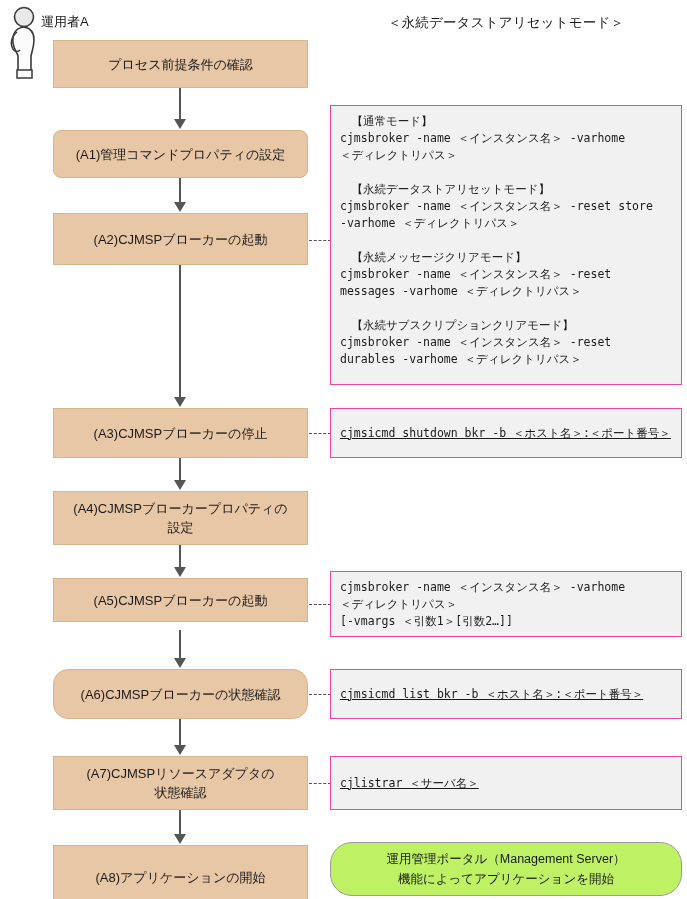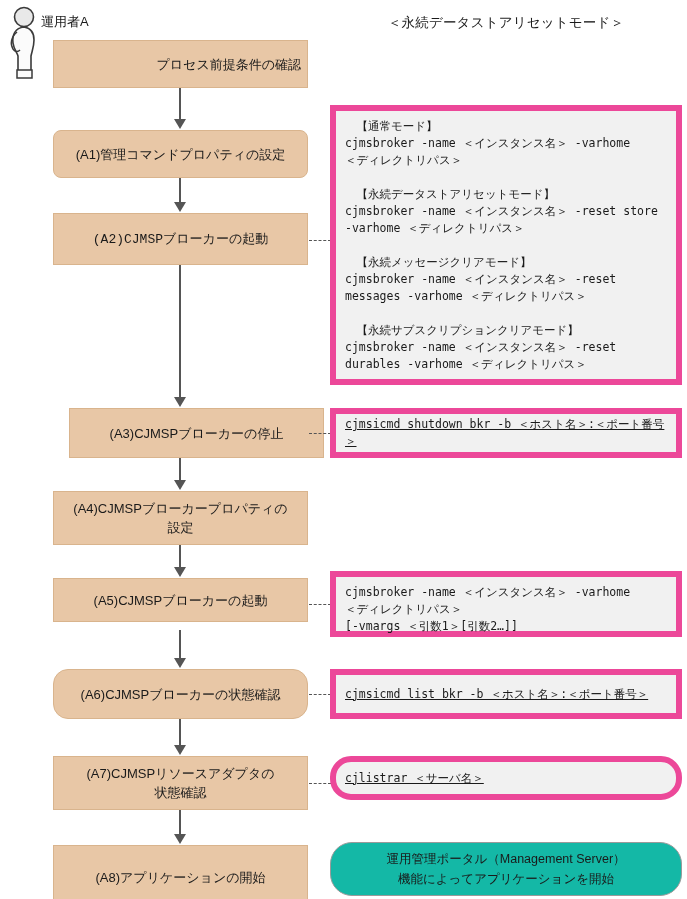--- a/index.html
+++ b/index.html
@@ -63,36 +63,36 @@
     padding: 2px 6px;
   }
   .proc-box .ptext { display: block; }
 
   
   .cmd-box {
     position: absolute;
     left: 330px;
     width: 352px;
     background: #f1f1f1;
-    border: 6px solid #ec4899;
+    border: 1px solid #ec4899;
     box-sizing: border-box;
     font-family: "DejaVu Sans Mono", "Liberation Mono", monospace;
     font-size: 11.5px;
     line-height: 17px;
     white-space: pre-wrap;
     padding: 7px 9px;
     color: #1a1a1a;
   }
   .cmd-box.middle {
     display: flex;
     align-items: center;
     text-decoration: underline;
   }
   .cmd-box.rounded {
-    background: #14b8a6;
+    background: #bef264;
     border: 1px solid #9a9a9a;
     border-radius: 22px;
     font-family: "Liberation Sans", "DejaVu Sans", sans-serif;
     font-size: 12.5px;
     line-height: 20px;
     text-align: center;
     justify-content: center;
     display: flex;
     align-items: center;
     white-space: pre-line;
@@ -131,33 +131,33 @@
   <circle cx="20" cy="11" r="9.5" fill="#e9e9e9" stroke="#3a3a3a" stroke-width="1.6"></circle>
   <path d="M20 21 C11 22 8 29 9 37 C10 44 13 46 14 50 L14 66 L27 66 L27 50
            C28 45 30 41 30 34 C30 26 27 22 20 21 Z" fill="#fbfbfb" stroke="#3a3a3a" stroke-width="1.6" stroke-linejoin="round"></path>
   <path d="M13 26 C7 31 6 38 9 43 C11 46 14 46 16 44" fill="none" stroke="#3a3a3a" stroke-width="1.5"></path>
   <rect x="13" y="64" width="15" height="8" fill="#fbfbfb" stroke="#3a3a3a" stroke-width="1.5"></rect>
 </svg>
 <div id="actor-label">運用者A</div>
 
 <div id="commands-header">＜永続データストアリセットモード＞</div>
 
-<div class="proc-box" style="top:40px; height:48px;justify-content:flex-end;">
+<div class="proc-box" style="top:40px; height:48px;">
   <span class="ptext">プロセス前提条件の確認</span>
 </div>
 
 <div class="proc-box" style="top:130px; height:48px;border-radius:8px;">
   <span class="ptext">(A1)管理コマンドプロパティの設定</span>
 </div>
 
-<div class="proc-box" style="top:213px; height:52px;font-family:Liberation Mono, monospace;">
+<div class="proc-box" style="top:213px; height:52px;">
   <span class="ptext">(A2)CJMSPブローカーの起動</span>
 </div>
 
-<div class="proc-box" style="top:408px; height:50px;margin-left:16px;">
+<div class="proc-box" style="top:408px; height:50px;">
   <span class="ptext">(A3)CJMSPブローカーの停止</span>
 </div>
 
 <div class="proc-box" style="top:491px; height:54px;justify-content:center;">
   <span class="ptext" style="white-space: pre-line;">(A4)CJMSPブローカープロパティの
 設定</span>
 </div>
 
 <div class="proc-box" style="top:578px; height:44px;">
   <span class="ptext">(A5)CJMSPブローカーの起動</span>
@@ -208,16 +208,16 @@
 durables -varhome ＜ディレクトリパス＞</div>
 
 <div class="cmd-box middle" style="top:408px; height:50px;">cjmsicmd shutdown bkr -b ＜ホスト名＞:＜ポート番号＞</div>
 
 <div class="cmd-box" style="top:571px; height:66px;">cjmsbroker -name ＜インスタンス名＞ -varhome
 ＜ディレクトリパス＞
 [-vmargs ＜引数1＞[引数2…]]</div>
 
 <div class="cmd-box middle" style="top:669px; height:50px;">cjmsicmd list bkr -b ＜ホスト名＞:＜ポート番号＞</div>
 
-<div class="cmd-box middle" style="top:756px; height:44px;border-radius:21px;">cjlistrar ＜サーバ名＞</div>
+<div class="cmd-box middle" style="top:756px; height:54px;">cjlistrar ＜サーバ名＞</div>
 
 <div class="cmd-box rounded" style="top:842px; height:54px;">運用管理ポータル（Management Server）
 機能によってアプリケーションを開始</div>
 
 </body></html>

